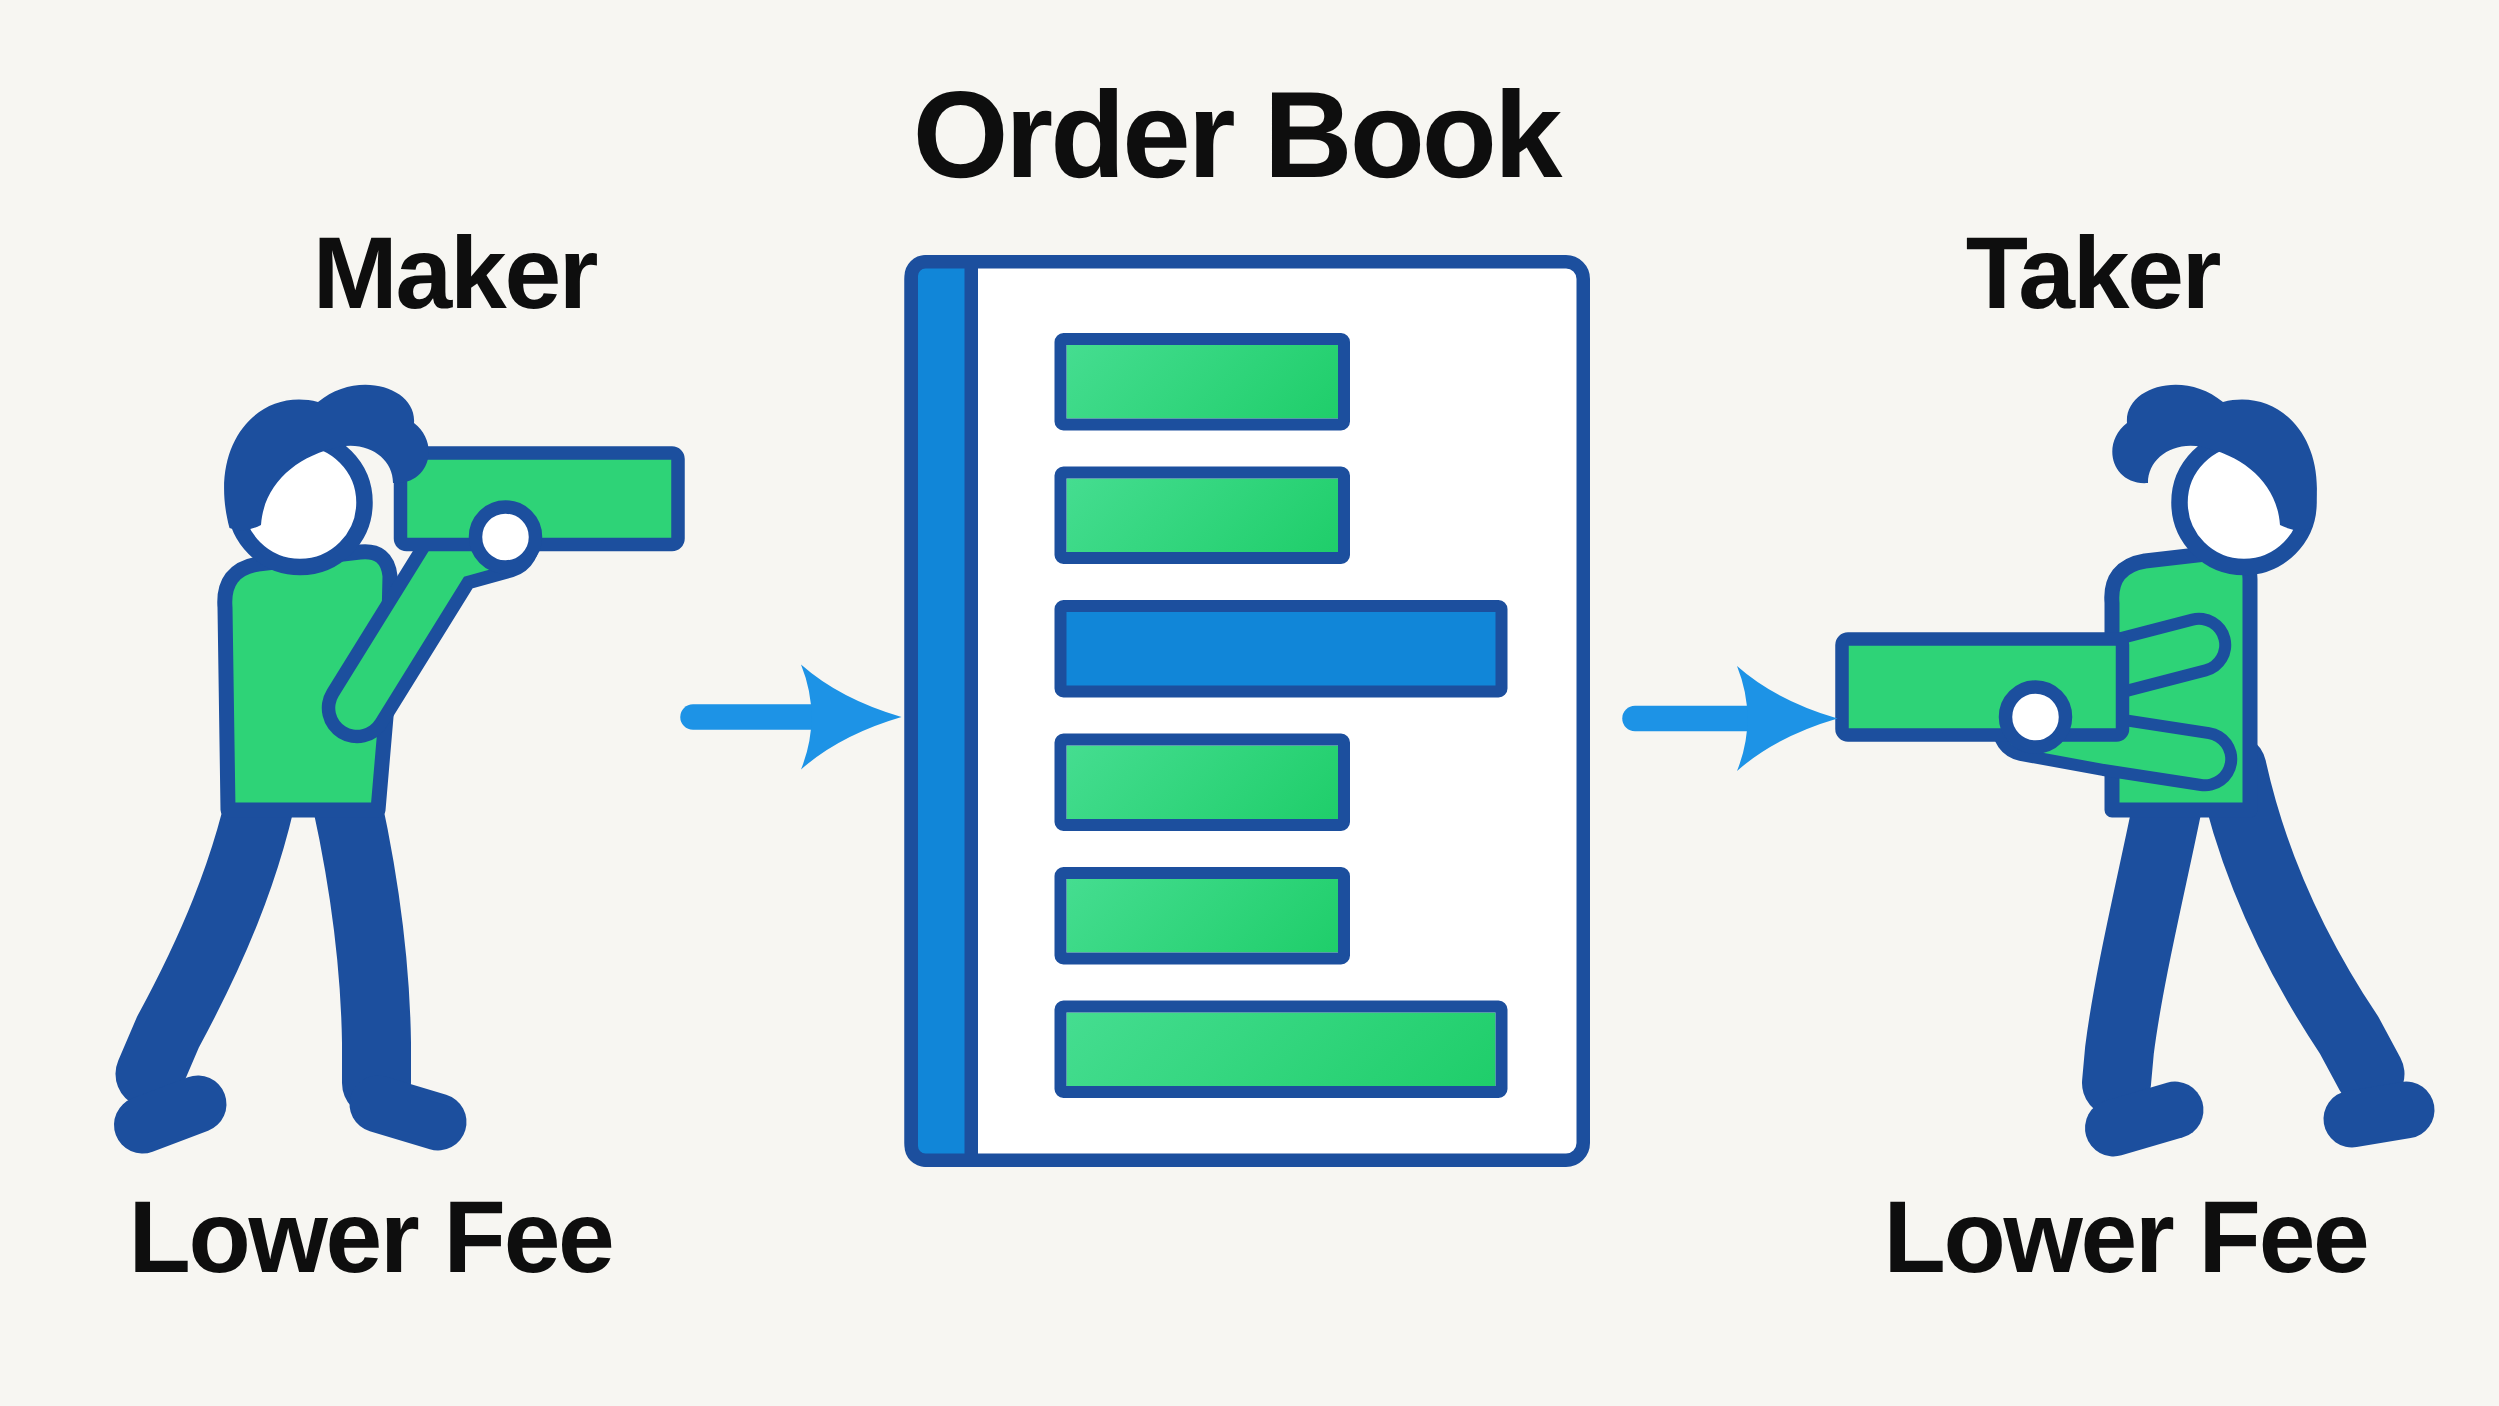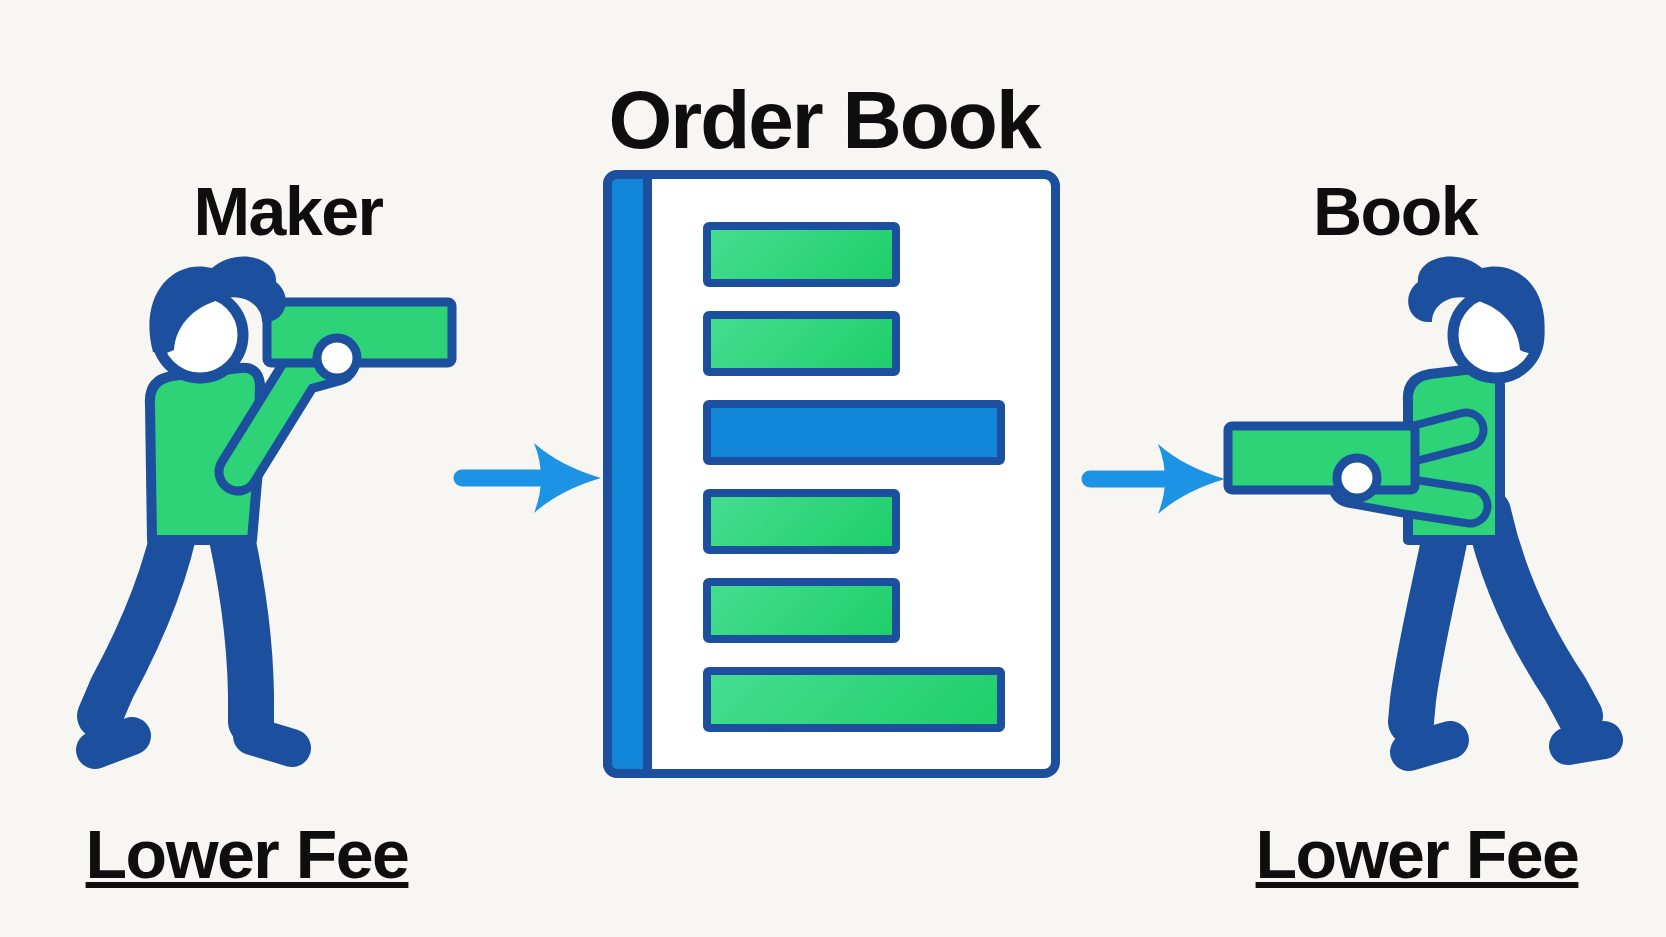--- a/index.html
+++ b/index.html
@@ -6,25 +6,24 @@
   body{
     width:1666px;height:937px;position:relative;overflow:hidden;
     background:var(--bg,#f7f6f2);
     font-family:"Liberation Sans",sans-serif;
     color:var(--ink,#0e0e0e);
   }
   .label{
     position:absolute;transform:translateX(-50%);
     font-weight:700;line-height:1;white-space:nowrap;
     letter-spacing:-1.5px;
-    margin-top:29px;
   }
   .title{font-size:82px;letter-spacing:-2px;}
   .role{font-size:68px;}
-  .fee{font-size:68px;text-decoration:underline;}
+  .fee{font-size:68px;}
 
   
   .book{
     position:absolute;left:603px;top:170px;width:457px;height:608px;
     box-sizing:border-box;border:9px solid var(--navy,#1c4f9e);
     border-radius:16px;background:var(--white,#ffffff);
   }
   .spine{
     position:absolute;left:-9px;top:-9px;width:49px;height:608px;
     box-sizing:border-box;border:9px solid var(--navy,#1c4f9e);
@@ -43,22 +42,22 @@
   .bar.green{background:linear-gradient(135deg,var(--green_light,#45dd90),var(--green_deep,#1fce6a));}
   .bar.blue{background:var(--blue,#1186d8);}
 
   svg{position:absolute;overflow:visible;}
   .arrows{left:0;top:0;pointer-events:none;}
 </style>
 </head>
 <body>
 
 <div class="label title" style="left:824px;top:50px;">Order Book</div>
-<div class="label role" style="left:288px;top:148px;">Maker</div>
-<div class="label role" style="left:1395px;top:148px;">Book</div>
+<div class="label role" style="left:303px;top:148px;">Maker</div>
+<div class="label role" style="left:1395px;top:148px;">Taker</div>
 <div class="label fee" style="left:247px;top:791px;">Lower Fee</div>
 <div class="label fee" style="left:1417px;top:791px;">Lower Fee</div>
 
 <div class="book">
   <div class="spine"></div>
   <div class="bars" id="bars">
       <div class="bar green short"></div>
       <div class="bar green short"></div>
       <div class="bar blue long"></div>
       <div class="bar green short"></div>

